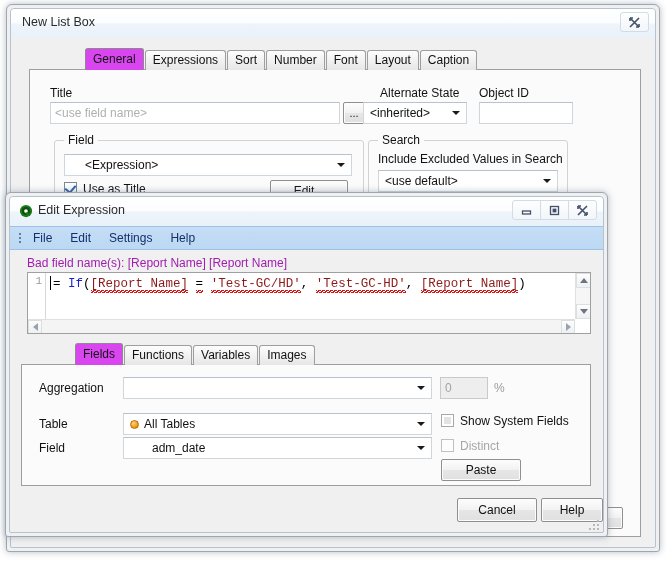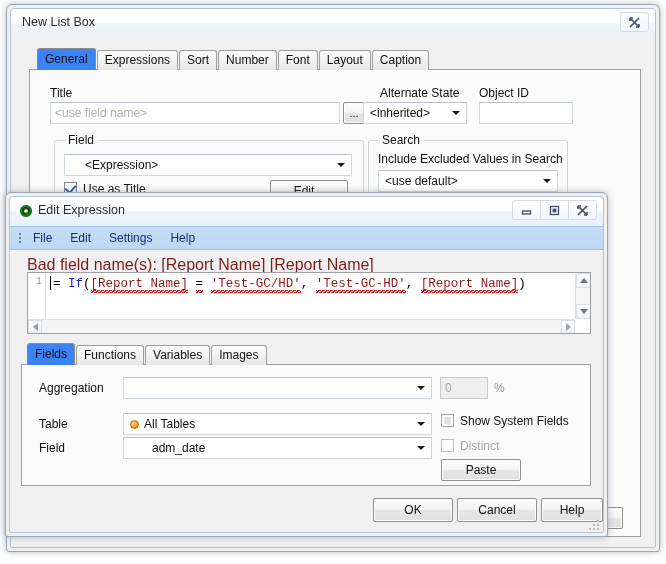--- a/index.html
+++ b/index.html
@@ -80,24 +80,25 @@
     background: linear-gradient(to bottom,#fdfdfd,#e6e6e6);
     border: 1px solid #9e9e9e;
     border-bottom: none;
     border-radius: 3px 3px 0 0;
     margin-right: 1px;
     white-space: nowrap;
   }
   .tab.active {
     height: 22px;
     line-height: 21px;
-    background: #3b82f6;
+    background: #d946ef;
     border-color: #8a8a8a;
     position: relative;
     z-index: 4;
+    margin-left: 48px;
   }
   .tabpanel {
     position: absolute;
     background: #fbfbfb;
     border: 1px solid #9e9e9e;
   }
 
   
   .lbl { position: absolute; font-size: 12px; color: #111; white-space: nowrap; }
   .lbl.dim { color: #9a9a9a; }
@@ -216,21 +217,21 @@
     display:block; width:2px; height:11px;
     background: repeating-linear-gradient(to bottom,#5a7fa8 0 2px,transparent 2px 4px);
   }
   .mi {
     font-size: 12px; color: #12306a;
     padding: 2px 9px;
     white-space: nowrap;
   }
 
   
-  .expr-msg { position:absolute; font-size:16px; color:#7f1d1d; white-space:nowrap; }
+  .expr-msg { position:absolute; font-size:12px; color:#a21caf; white-space:nowrap; }
   .expr-wrap {
     position: absolute;
     background: #ffffff;
     border: 1px solid #a0a0a0;
     overflow: hidden;
   }
   .gutter {
     position: absolute;
     left: 0; top: 0; bottom: 0;
     width: 18px;
@@ -484,21 +485,20 @@
         </div>
 
         <div class="chk" style="left:419px; top:74px;">
           <span class="box off"></span>
           <span class="cl dim">Distinct</span>
         </div>
 
         <div class="btn" style="left:419px; top:94px; width:80px; height:22px;">Paste</div>
       </div>
 
-      <div class="btn" style="left:363px; top:301px; width:80px; height:24px;">OK</div>
       <div class="btn" style="left:447px; top:301px; width:80px; height:24px;">Cancel</div>
       <div class="btn" style="left:531px; top:301px; width:62px; height:24px;">Help</div>
 
       <div class="resize-grip" style="right:2px; bottom:2px;">
         <i style="left:8px;top:2px;"></i>
         <i style="left:8px;top:6px;"></i>
           <i style="left:4px;top:6px;"></i>
         <i style="left:8px;top:10px;"></i>
           <i style="left:4px;top:10px;"></i>
           <i style="left:0px;top:10px;"></i>

